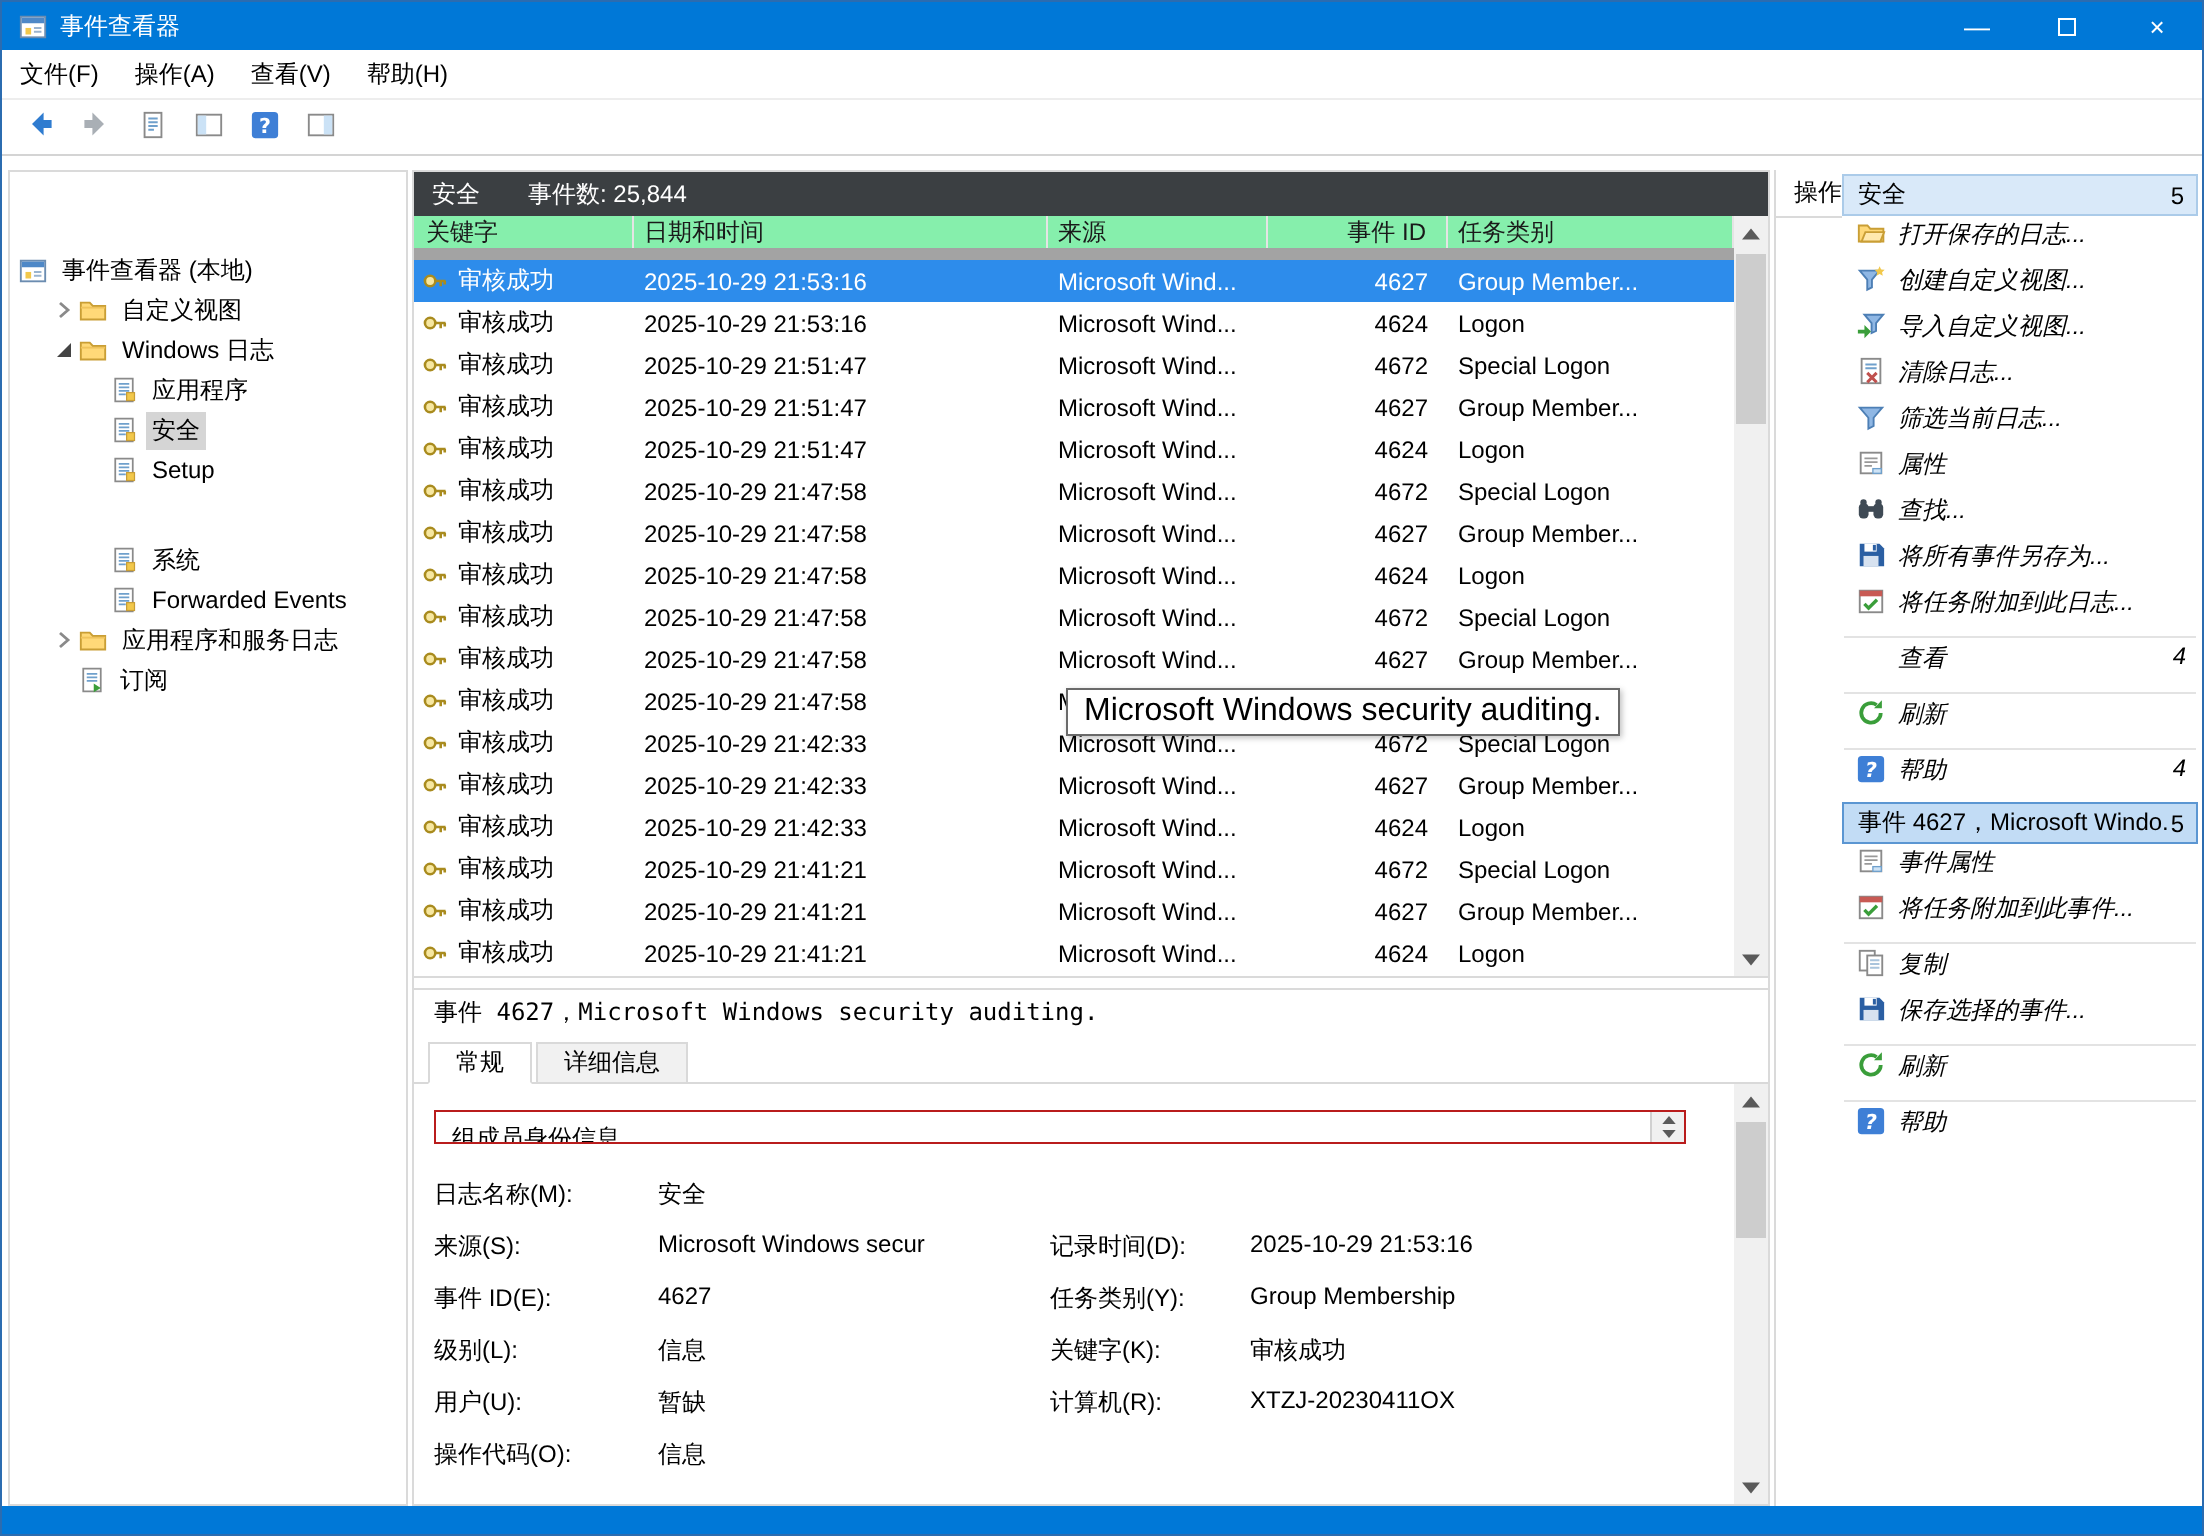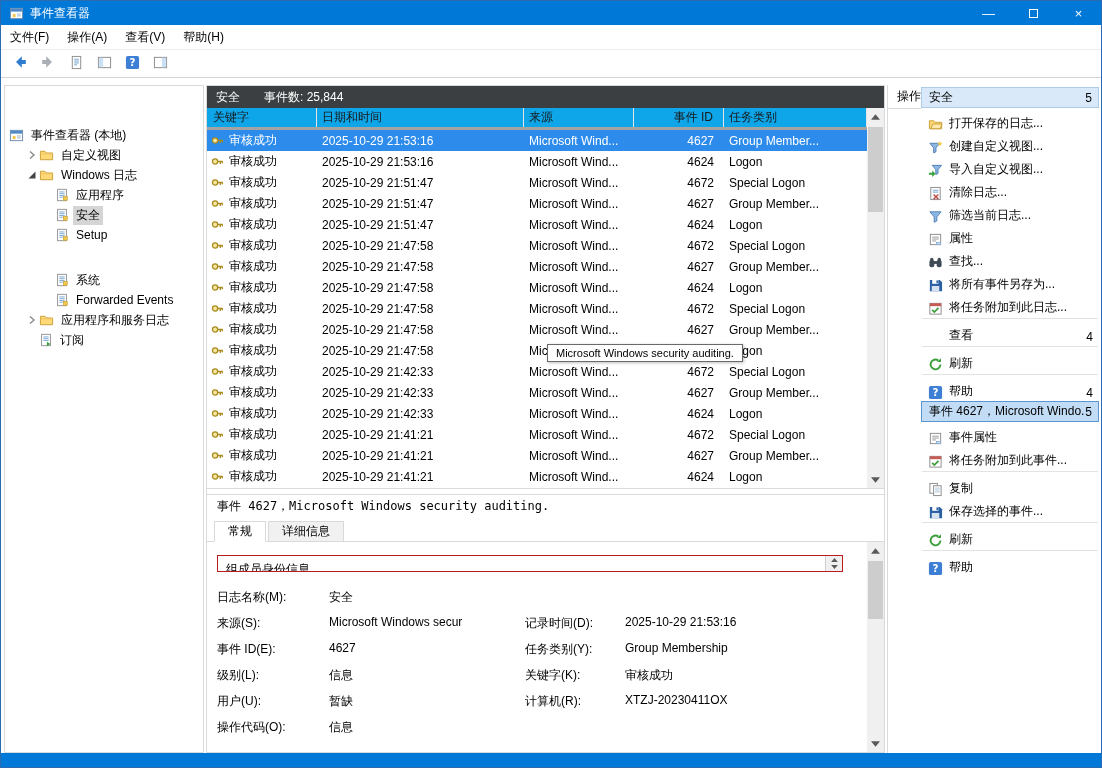--- a/index.html
+++ b/index.html
@@ -27,21 +27,21 @@
   .tree-arrow{width:14px;display:inline-flex;justify-content:center;flex:0 0 auto;}
   .tree-icon{display:inline-flex;margin-right:4px;flex:0 0 auto;}
   .tree-label{padding:1px 3px;}
   .tree-row.selected .tree-label{background:#D5D5D5;}
   
   .center{flex:1;display:flex;flex-direction:column;margin:0 2px;border:1px solid #DADADA;min-width:0;background:#fff;min-height:0;}
   .list-titlebar{height:22px;background:#3B3F42;color:#fff;display:flex;align-items:center;padding-left:9px;flex:0 0 auto;}
   .list-titlebar .count{margin-left:24px;}
   .list-wrap{flex:1;display:flex;min-height:0;border-bottom:1px solid #DADADA;}
   .list-cols{flex:1;display:flex;flex-direction:column;min-width:0;}
-  .col-header{height:22px;display:flex;border-bottom:3px solid #a3a3a3;flex:0 0 auto;background:#0ea5e9;}
+  .col-header{height:22px;display:flex;border-bottom:6px solid #a3a3a3;flex:0 0 auto;background:#86efac;}
   .hcell{display:flex;align-items:center;padding-left:5px;border-right:1px solid #E4E4E4;color:#1A1A1A;overflow:hidden;white-space:nowrap;}
   .hcell.c-id{justify-content:flex-end;padding-right:10px;}
   .rows{flex:1;overflow:hidden;}
   .lv-row{height:21px;display:flex;align-items:center;}
   .lv-row.selected{background:#2D8CEB;color:#fff;}
   .cell{padding-left:5px;overflow:hidden;white-space:nowrap;}
   .c-kw{width:110px;flex:0 0 auto;display:flex;align-items:center;padding-left:0;}
   .c-date{width:207px;flex:0 0 auto;}
   .c-src{width:110px;flex:0 0 auto;}
   .c-id{width:90px;flex:0 0 auto;text-align:right;padding-right:10px;}
@@ -68,29 +68,29 @@
   .fields{display:grid;grid-template-columns:112px 196px 100px 1fr;margin:17px 0 0 10px;row-gap:9px;font-size:12px;}
   .f-label,.f-value{white-space:nowrap;overflow:hidden;}
   
   .actions{width:212px;flex:0 0 auto;border-left:1px solid #DADADA;display:flex;flex-direction:row;background:#fff;min-height:0;}
   .actions-title{height:24px;display:flex;align-items:center;padding-left:9px;border-bottom:1px solid #DADADA;flex:0 0 auto;}
   #actions-list{flex:1;overflow:hidden;padding-top:1px;}
   .act-header{height:21px;display:flex;align-items:center;background:#D9E9F9;border:1px solid #ABCBE9;padding:0 6px 0 7px;margin:1px 0;}
   .act-header.selected{background:#C2DCF5;border-color:#5B96D2;}
   .act-header-label{flex:1;overflow:hidden;white-space:nowrap;}
   .act-badge{font-size:12px;}
-  .act-item{height:23px;display:flex;align-items:flex-end;padding-left:7px;}
+  .act-item{height:23px;display:flex;align-items:flex-start;padding-left:7px;font-style:italic;}
   .act-icon{width:21px;display:inline-flex;flex:0 0 auto;}
   .act-label{flex:1;white-space:nowrap;overflow:hidden;}
   .act-arrow{padding-right:6px;font-size:12px;}
   .act-sep{border-top:1px solid #E3E3E3;margin:2px 1px;}
   
   .bottom-strip{height:14px;background:#0078D7;flex:0 0 auto;}
   
-  .tooltip{position:absolute;left:546px;top:343px;background:#FFFFFF;border:1px solid #6A6A6A;padding:2px 8px;font-size:11px;box-shadow:1px 1px 3px rgba(0,0,0,.25);z-index:50;white-space:nowrap;}
+  .tooltip{position:absolute;left:532px;top:343px;background:#FFFFFF;border:1px solid #6A6A6A;padding:2px 8px;font-size:16px;box-shadow:1px 1px 3px rgba(0,0,0,.25);z-index:50;white-space:nowrap;}
 </style>
 </head>
 <body>
 
 <div class="window">
 
   <div class="titlebar">
     <span class="app-icon" id="appicon">
         <svg width="15" height="15" viewBox="0 0 16 16">
           <rect x="1.5" y="2.5" width="13" height="11" fill="#fff" stroke="#6B8CB0"></rect>

